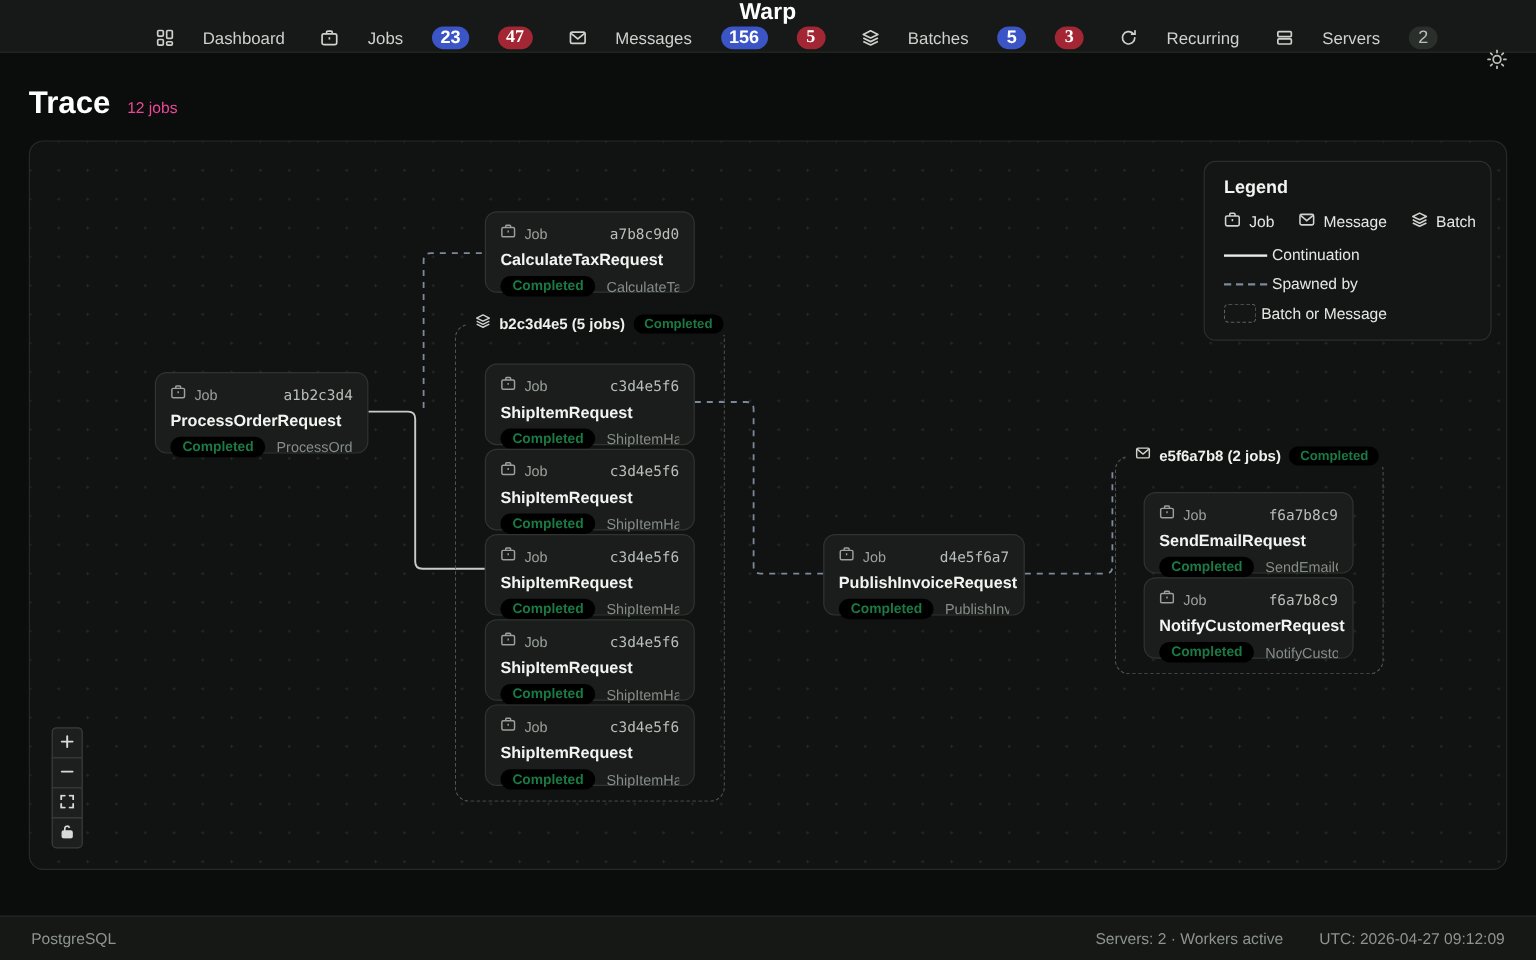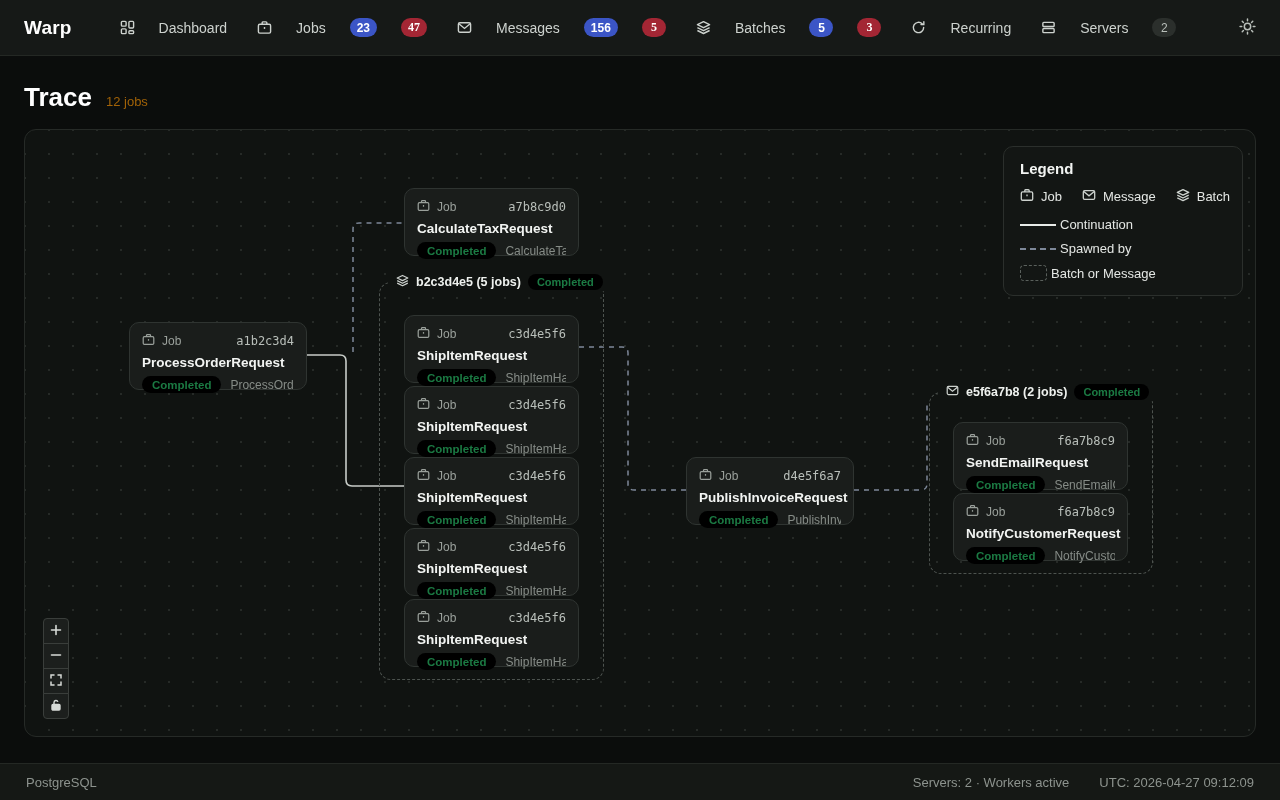--- a/index.html
+++ b/index.html
@@ -7,43 +7,43 @@
   body {
     background:#0b0d0c;
     font-family:"Liberation Sans", sans-serif;
     color:#eef1ee;
     position:relative;
   }
   .mono { font-family:"DejaVu Sans Mono", monospace; }
 
   
   .nav {
-    height:56px; background:#161917; border-bottom:1px solid #242824;
-    display:flex; align-items:center; padding:0 24px;
+    height:44px; background:#161917; border-bottom:1px solid #242824;
+    display:flex; align-items:center; padding:0 24px;flex-direction:column;
   }
   .logo { font-size:19px; font-weight:bold; color:#ffffff; letter-spacing:0.2px; }
   .nav-items { display:flex; align-items:center; gap:30px; margin-left:48px; }
   .nav-item { display:flex; align-items:center; gap:24px; color:#cdd2ce; font-size:14px; cursor:pointer; }
   .nav-item svg { display:block; }
   .pill {
     display:inline-flex; align-items:center; justify-content:center;
     min-width:24px; height:19px; padding:0 7px; border-radius:999px;
-    font-size:12px; font-weight:bold; color:#fff;
+    font-size:15px; font-weight:bold; color:#fff;
   }
   .pill-blue { background:#3b55c6; }
   .pill-red  { background:#a32634;font-family:Liberation Serif, serif; }
   .pill-gray { background:#2b2f2c; color:#b9bfba; font-weight:normal; }
   .nav-right { margin-left:auto; display:flex; align-items:center; }
   .icon-btn { background:none; border:none; color:#b9bfba; cursor:pointer; display:flex; align-items:center; }
 
   
   .page-header { display:flex; align-items:baseline; gap:14px; margin:26px 24px 16px 24px; }
   .page-title { font-size:26px; font-weight:bold; color:#ffffff; }
   .trace-id { font-size:17px; font-weight:bold; color:#f2f4f2; }
-  .jobs-count { font-size:13px; color:#a16207; }
+  .jobs-count { font-size:13px; color:#ec4899; }
 
   
   .canvas {
     position:relative; margin:0 24px; width:1232px; height:608px;
     background:#101311;
     background-image:radial-gradient(#262a27 1.1px, transparent 1.1px);
     background-size:24px 24px; background-position:12px 12px;
     border:1px solid #262a27; border-radius:12px;
     overflow:hidden;
   }

